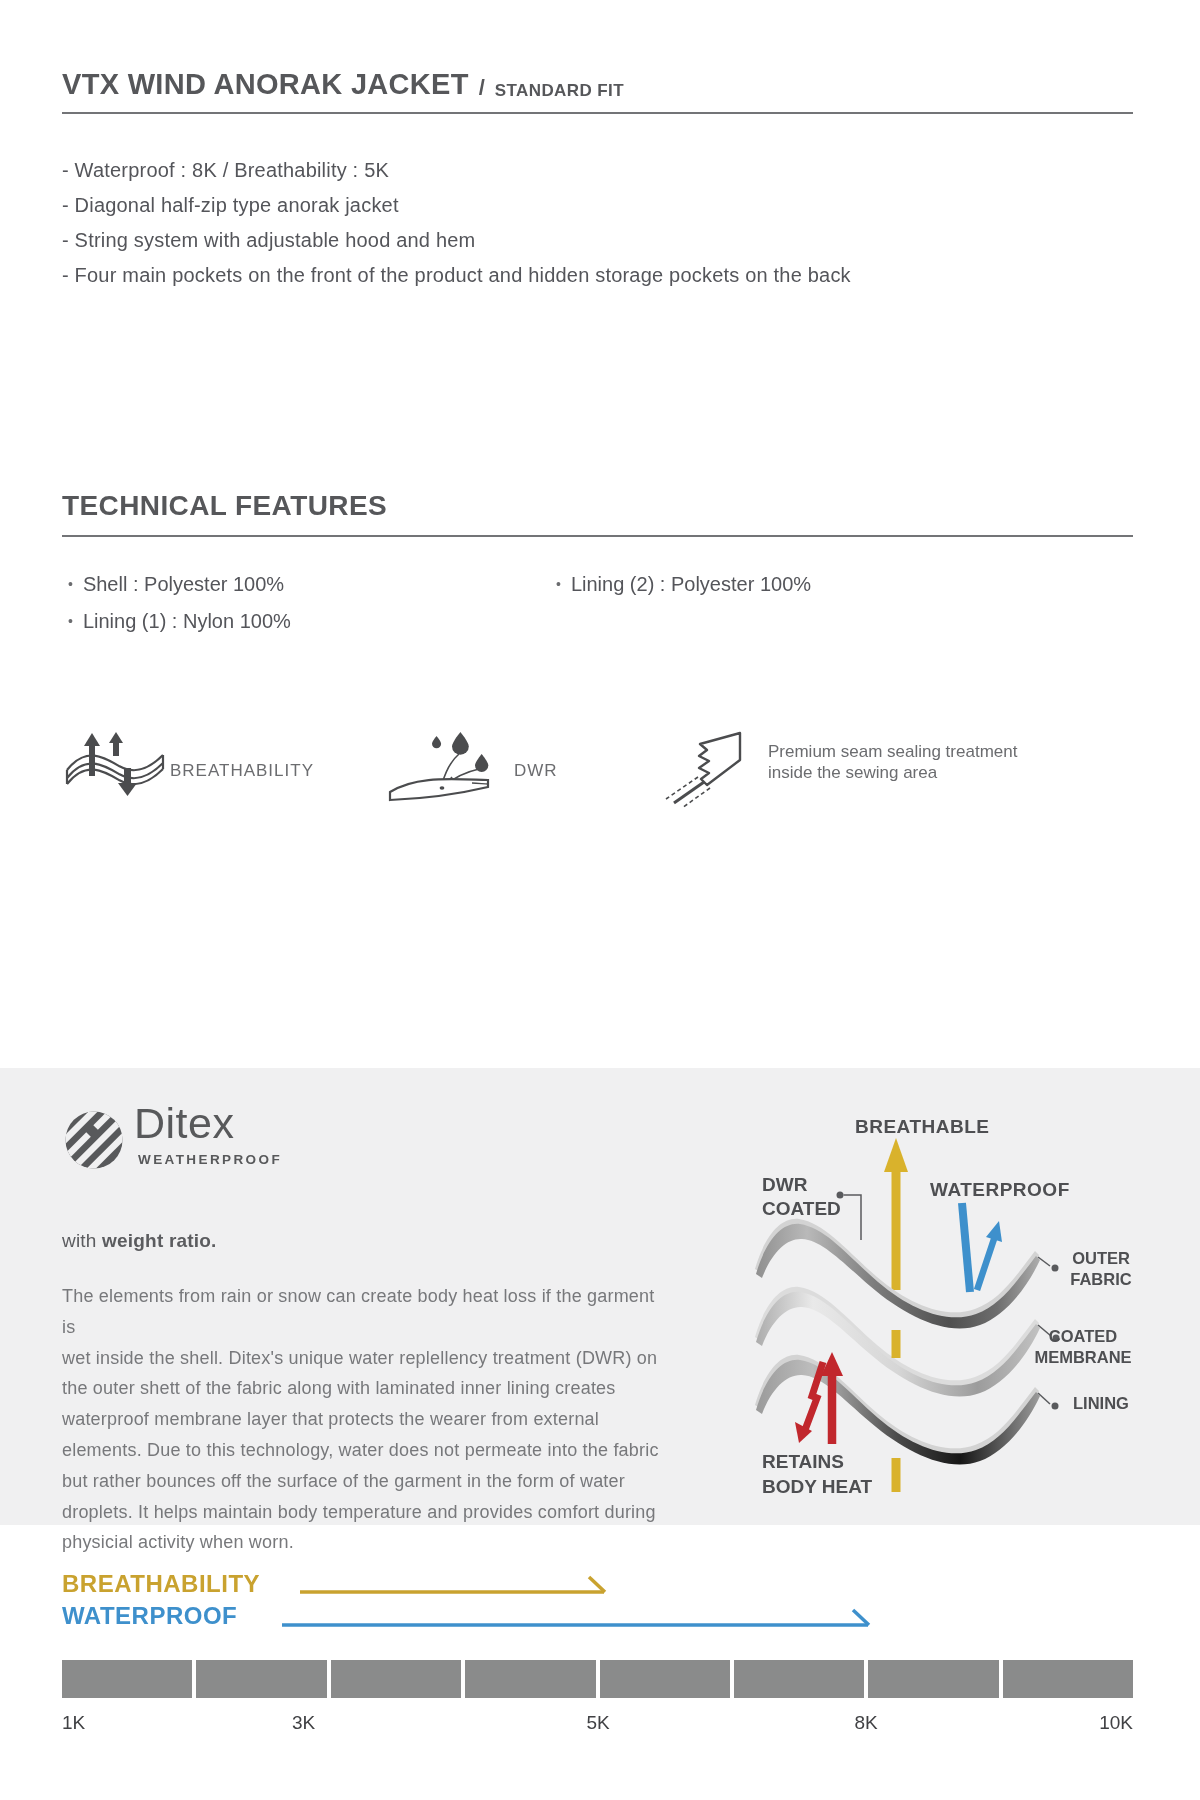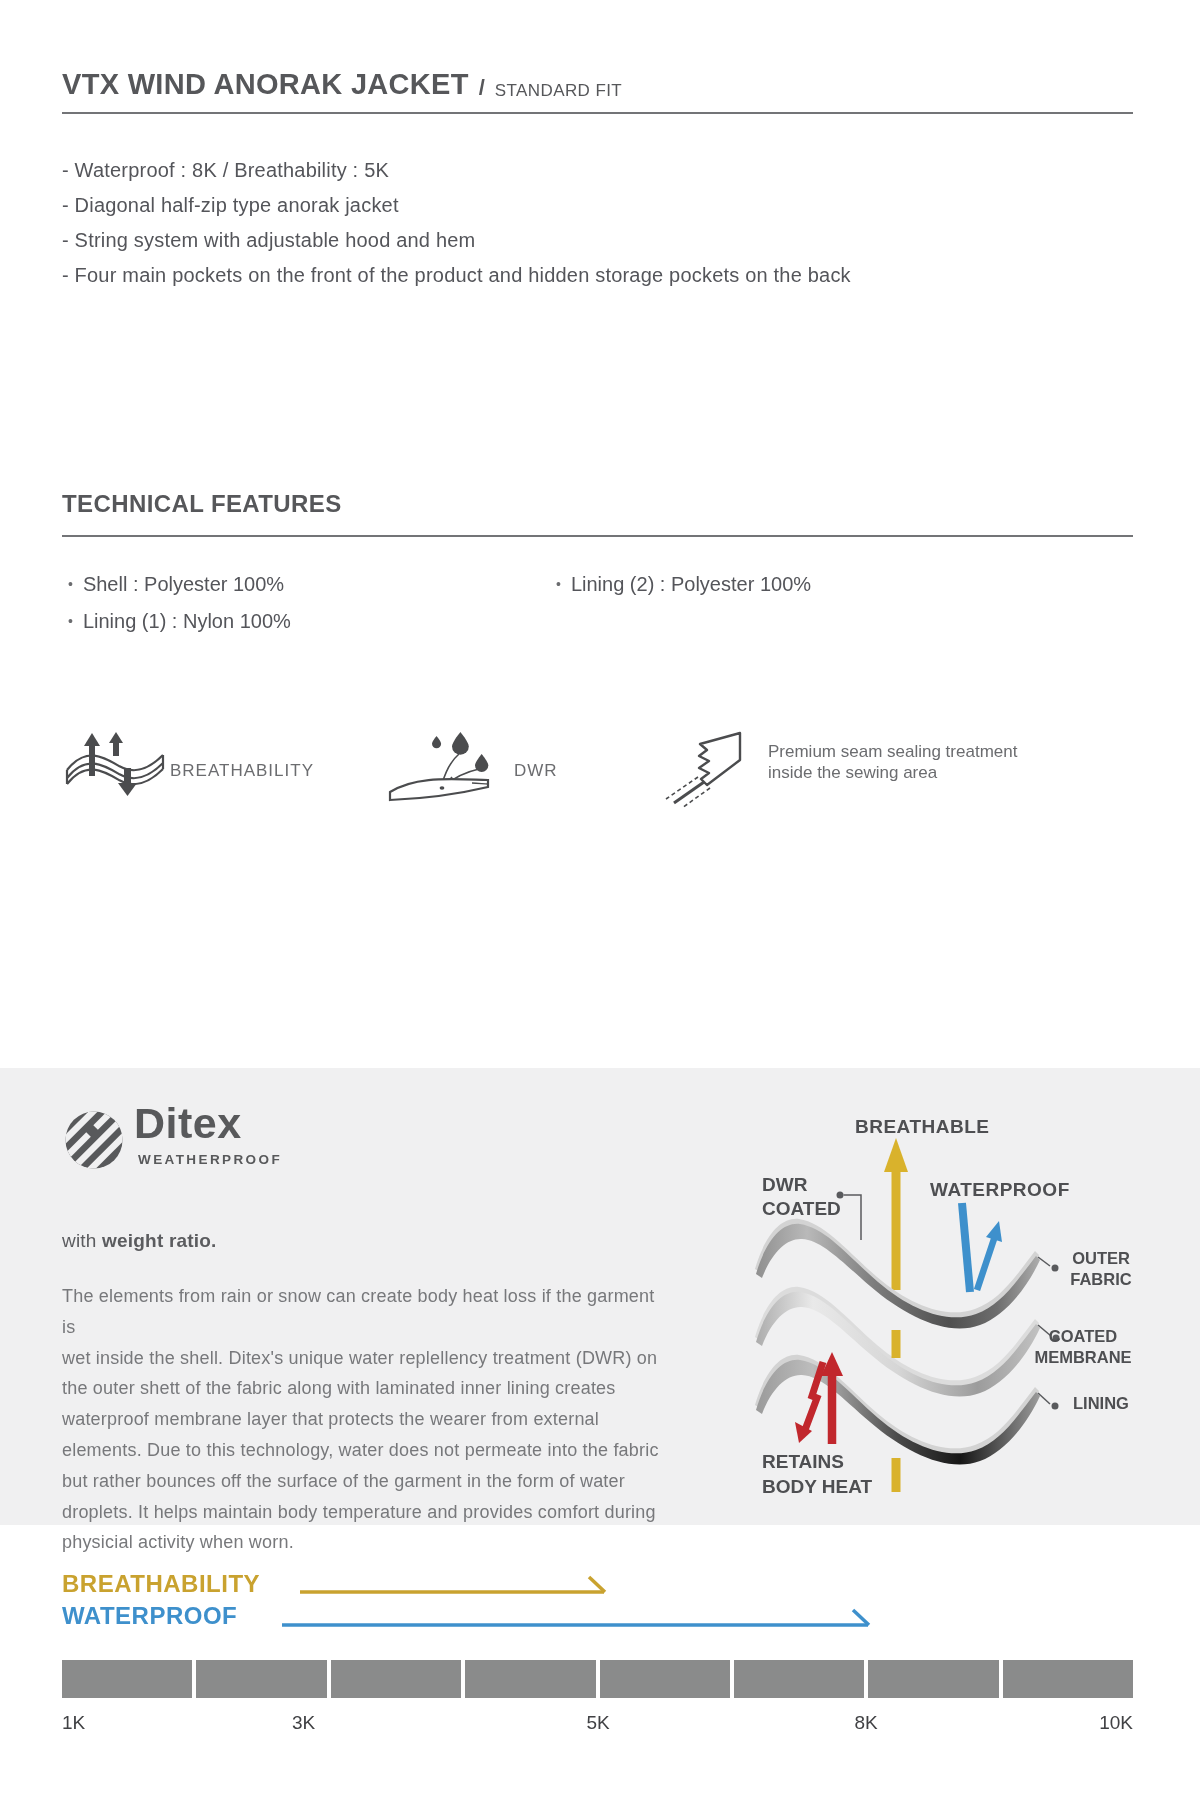--- a/index.html
+++ b/index.html
@@ -8,42 +8,42 @@
     position:relative; width:1200px; height:1800px; margin:0 auto;
     background:#ffffff; overflow:hidden;
     font-family:"Liberation Sans", sans-serif; color:#58595B;
   }
   .abs { position:absolute; }
 
   
   .title-row { left:62px; top:68px; display:flex; align-items:flex-end; gap:10px; }
   .title-main { font-size:29px; font-weight:700; color:#56575A; letter-spacing:0.3px; }
   .title-slash { font-size:22px; font-weight:700; color:#56575A; }
-  .title-fit { font-size:17px; font-weight:400; color:#56575A; letter-spacing:0.4px; }
+  .title-fit { font-size:17px; font-weight:700; color:#56575A; letter-spacing:0.4px; }
   .rule { height:2px; background:#737477; width:1071px; left:62px; }
   .rule-1 { top:112px; }
   .rule-2 { top:535px; }
 
   .features { left:62px; top:124px; font-size:20px; color:#54555A; letter-spacing:0.2px;margin-top:29px; }
   .features .line { height:35px; line-height:35px; }
 
   
-  .tech-heading { left:62px; top:490px; font-size:24px; font-weight:700; color:#56575A; letter-spacing:0.4px; }
+  .tech-heading { left:62px; top:490px; font-size:28px; font-weight:700; color:#56575A; letter-spacing:0.4px; }
   .tech-col { top:566px; font-size:20px; color:#54555A; }
   .tech-col .item { height:37px; line-height:37px; display:flex; align-items:center; }
   .tech-col .dot { font-size:14px; margin-right:10px; color:#6B6C6F; }
   .tech-col-left { left:68px; }
   .tech-col-right { left:556px; }
 
   .icon-label { font-size:17px; color:#6B6C6F; letter-spacing:1px; }
   .seam-text { left:768px; top:741px; font-size:17px; line-height:21px; color:#6B6C6F; }
 
   
   .panel { left:0; top:1068px; width:1200px; height:457px; background:#F0F0F1; }
-  .brand-word { left:134px; top:1099px; font-size:43px; font-weight:700; color:#58595B; letter-spacing:0.5px; }
+  .brand-word { left:134px; top:1099px; font-size:43px; font-weight:400; color:#58595B; letter-spacing:0.5px; }
   .brand-sub { left:138px; top:1152px; font-size:13.5px; font-weight:700; color:#58595B; letter-spacing:2.4px; }
   .intro { left:62px; font-size:19px; color:#5B5C5F; letter-spacing:0.2px; }
   .intro b { font-weight:700; }
   .body-copy { left:62px; top:1281px; width:600px; font-size:18px; line-height:30.8px; color:#77787B; letter-spacing:0.2px; }
 
   
   .dlab { font-weight:700; color:#4E4F52; }
   .dlab-breathable { left:855px; top:1116px; font-size:19px; letter-spacing:0.5px; }
   .dlab-dwr { left:762px; top:1173px; font-size:19px; line-height:24px; }
   .dlab-waterproof { left:930px; top:1179px; font-size:19px; letter-spacing:0.5px; }

